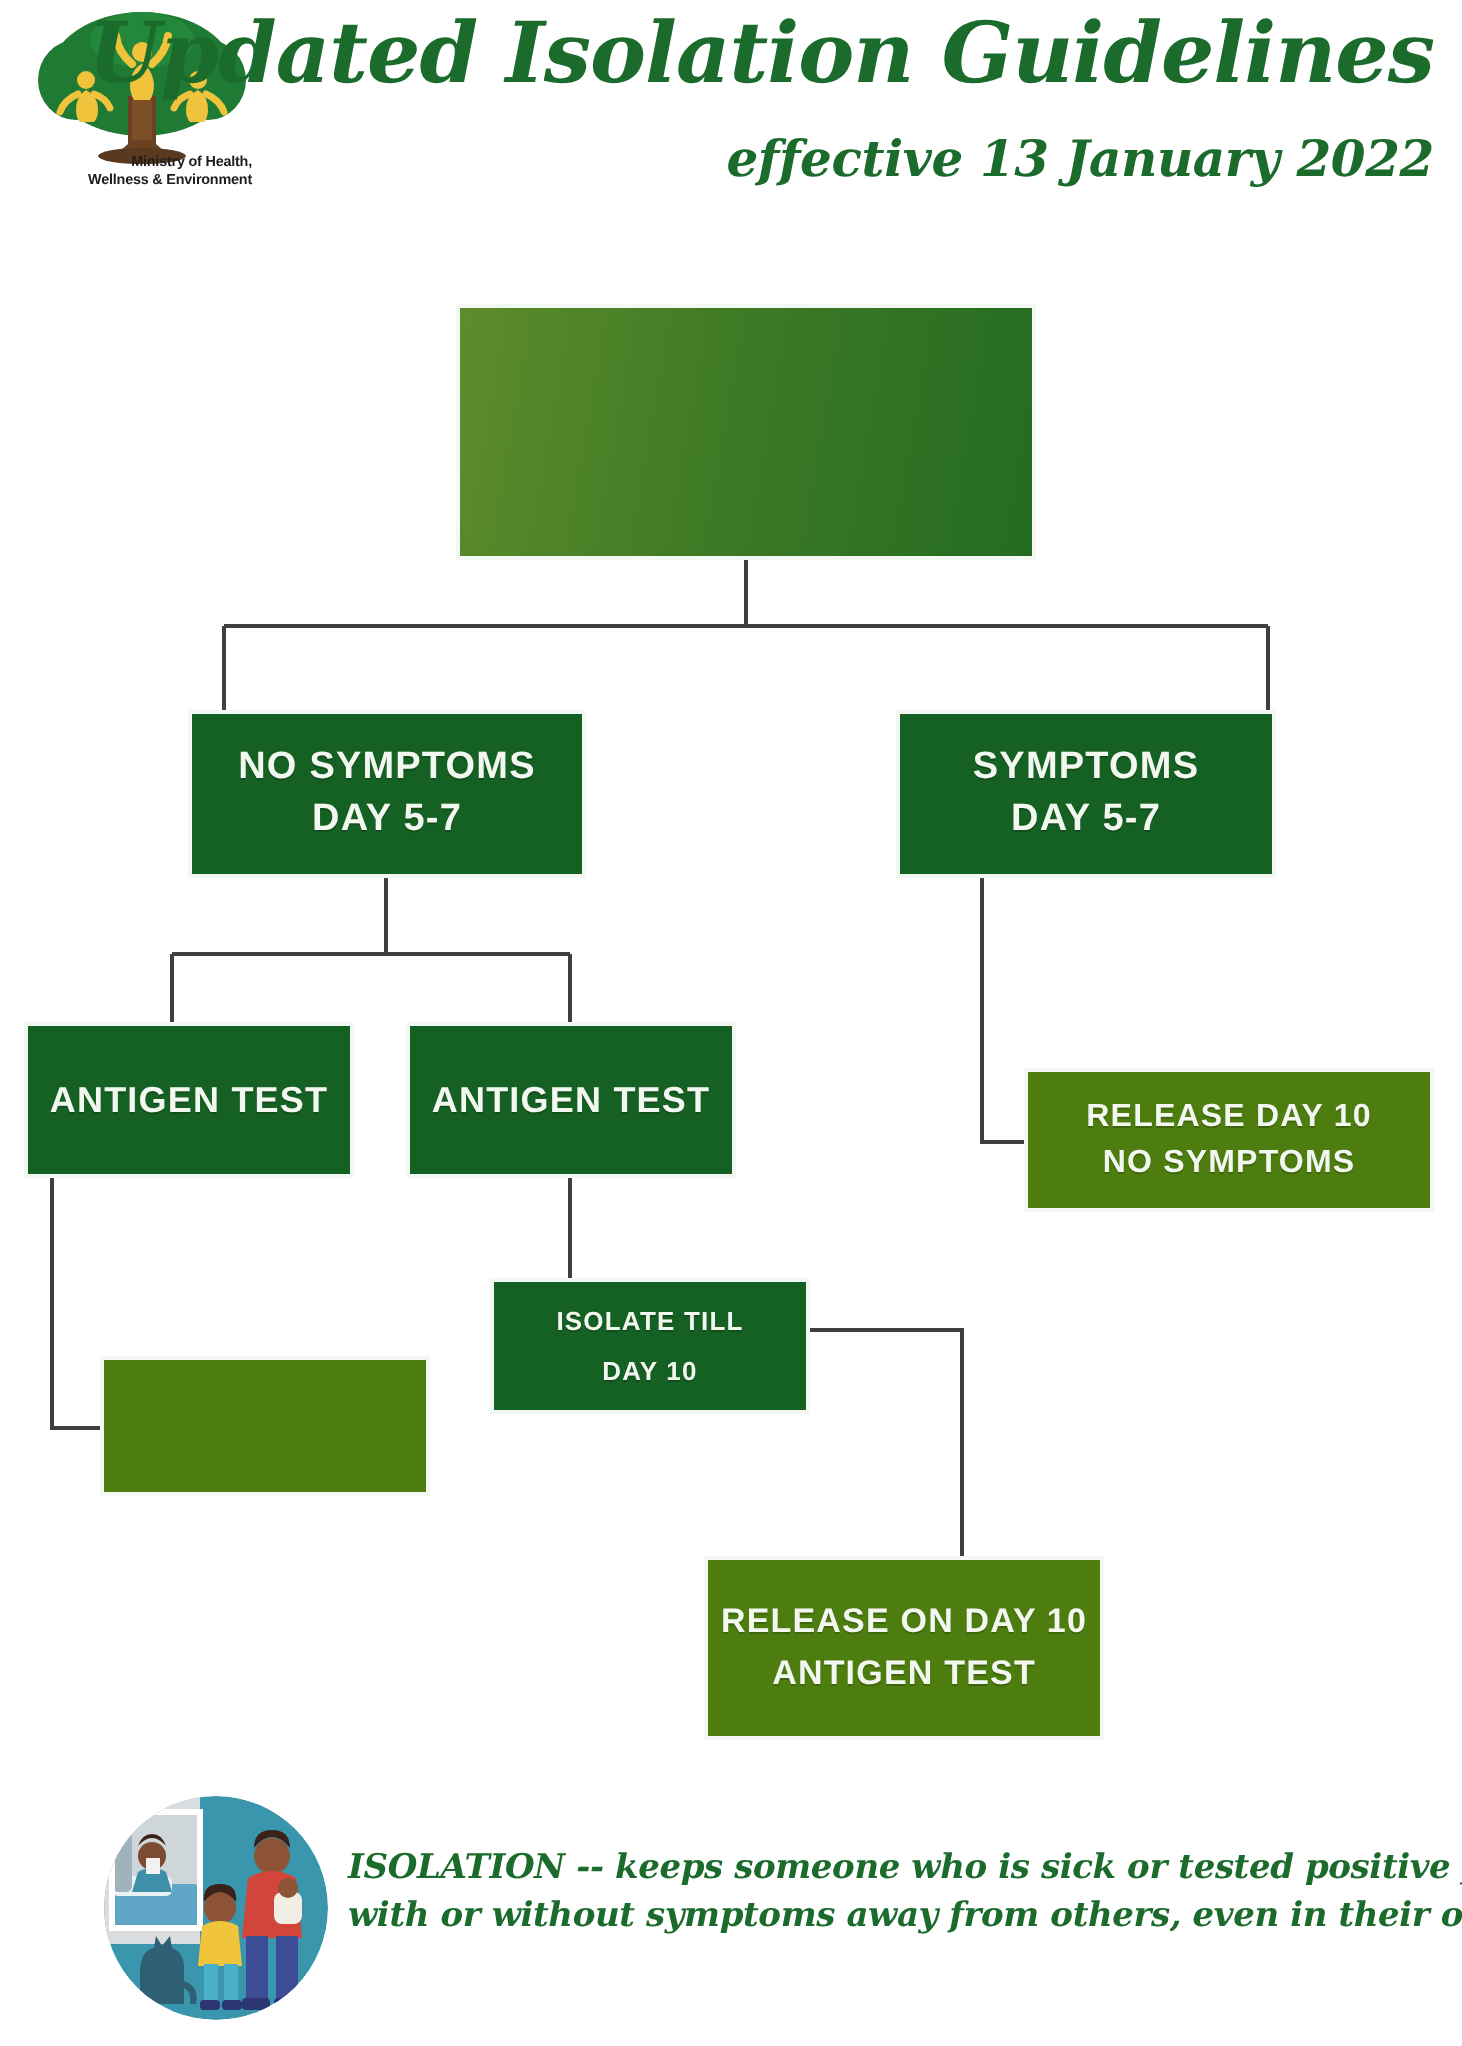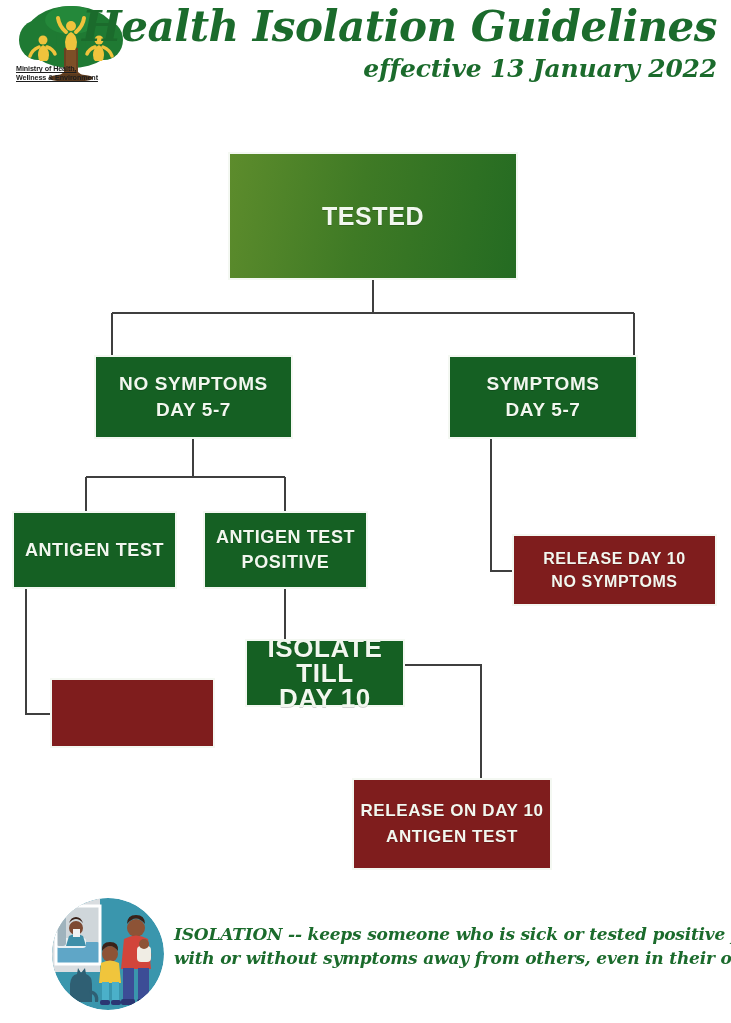--- a/index.html
+++ b/index.html
@@ -33,30 +33,29 @@
     position: absolute;
     left: 16px;
     top: 4px;
     width: 110px;
     height: 96px;
   }
   #logo svg { display:block; }
   #logo-caption {
     position: absolute;
     left: 0;
-    top: 60px;
+    top: 72px;
     width: 110px;
-    text-align: left;
+    text-align: right;
     font-family: "Liberation Sans", sans-serif;
     font-size: 7.2px;
     font-weight: bold;
     line-height: 9px;
     color: #1d1d1d;
     letter-spacing: -0.1px;
-    text-decoration: underline;
   }
 
   #title-block {
     position: absolute;
     right: 14px;
     top: 2px;
     text-align: right;
   }
   #main-title {
     font-family: "DejaVu Serif", serif;
@@ -70,21 +69,21 @@
   }
   #sub-title {
     font-family: "DejaVu Serif", serif;
     font-style: italic;
     font-weight: bold;
     font-size: 25px;
     line-height: 30px;
     color: #1b6b2c;
     letter-spacing: -0.2px;
     white-space: nowrap;
-    margin-top: 2px;
+    margin-top: 13px;
   }
 
   
   #chart { position:absolute; left:0; top:0; width:731px; height:1023px; }
 
   
   #connectors {
     position: absolute;
     left: 0; top: 0;
     width: 731px; height: 1023px;
@@ -103,31 +102,31 @@
     font-weight: bold;
     letter-spacing: 0.6px;
     text-transform: uppercase;
     border: 2px solid #f4f8f2;
     text-shadow: 0 1px 0 rgba(0,0,0,0.18);
   }
   .node .lines { width:100%; }
   .node .line { display:block; }
 
   .dark  { background: #156023; }
-  .olive { background: #7f1d1d; }
+  .olive { background: #4d7c0f; }
   .grad  { background: linear-gradient(100deg, #5d8c2c 0%, #3f7a25 45%, #246b22 100%); }
 
   
   #n-top        { left:228px; top:152px; width:290px; height:128px; font-size:25px; line-height:31px; }
   #n-nosym      { left:94px;  top:355px; width:199px; height:84px;  font-size:19px; line-height:26px; }
   #n-sym        { left:448px; top:355px; width:190px; height:84px;  font-size:19px; line-height:26px;justify-content:flex-end; }
   #n-agneg      { left:12px;  top:511px; width:165px; height:78px;  font-size:18px; line-height:25px; }
   #n-agpos      { left:203px; top:511px; width:165px; height:78px;  font-size:18px; line-height:25px; }
   #n-rel10ns    { left:512px; top:534px; width:205px; height:72px;  font-size:16px; line-height:23px; }
-  #n-iso10      { left:245px; top:639px; width:160px; height:68px;  font-size:26px; line-height:25px; }
+  #n-iso10      { left:245px; top:639px; width:160px; height:68px;  font-size:13px; line-height:25px; }
   #n-rel7       { left:50px;  top:678px; width:165px; height:70px;  font-size:18px; line-height:24px; }
   #n-rel10na    { left:352px; top:778px; width:200px; height:92px;  font-size:17px; line-height:26px; }
 
   
   #footer {
     position: absolute;
     left: 0;
     top: 890px;
     width: 731px;
     height: 120px;
@@ -190,21 +189,21 @@
         <path d="M87 43 q7 3 9 9" stroke="#f0c33c" stroke-width="3.5" fill="none" stroke-linecap="round"></path>
         <path d="M79 43 q-6 2 -8 7" stroke="#f0c33c" stroke-width="3.5" fill="none" stroke-linecap="round"></path>
       </svg>
       <div id="logo-caption">
         <span>Ministry of Health,</span><br>
         <span>Wellness &amp; Environment</span>
       </div>
     </div>
 
     <div id="title-block">
-      <div id="main-title">Health Isolation Guidelines</div>
+      <div id="main-title">Updated Isolation Guidelines</div>
       <div id="sub-title">effective 13 January 2022</div>
     </div>
   </div>
 
   <div id="chart">
 
     <svg id="connectors" viewBox="0 0 731 1023" xmlns="http://www.w3.org/2000/svg">
       <g stroke="#3f3f3f" stroke-width="2" fill="none" shape-rendering="crispEdges">
 
         <path d="M373 280 L373 313"></path>
@@ -222,21 +221,20 @@
         <path d="M26 589 L26 714 L50 714"></path>
 
         <path d="M285 589 L285 639"></path>
 
         <path d="M405 665 L481 665 L481 778"></path>
       </g>
     </svg>
 
     <div id="n-top" class="node grad">
       <span class="lines">
-        <span class="line">TESTED</span>
       </span>
     </div>
 
     <div id="n-nosym" class="node dark">
       <span class="lines">
         <span class="line">NO SYMPTOMS</span>
         <span class="line">DAY 5-7</span>
       </span>
     </div>
 
@@ -249,21 +247,20 @@
 
     <div id="n-agneg" class="node dark">
       <span class="lines">
         <span class="line">ANTIGEN TEST</span>
       </span>
     </div>
 
     <div id="n-agpos" class="node dark">
       <span class="lines">
         <span class="line">ANTIGEN TEST</span>
-        <span class="line">POSITIVE</span>
       </span>
     </div>
 
     <div id="n-rel10ns" class="node olive">
       <span class="lines">
         <span class="line">RELEASE DAY 10</span>
         <span class="line">NO SYMPTOMS</span>
       </span>
     </div>
 

